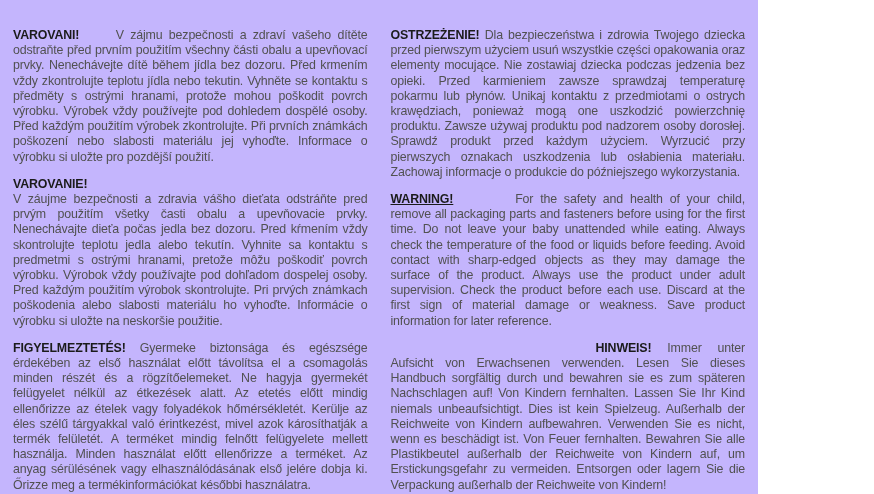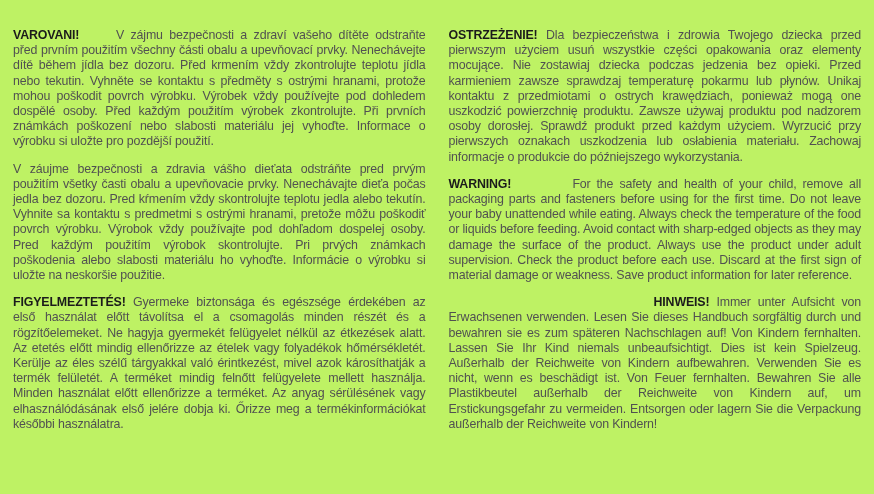--- a/index.html
+++ b/index.html
@@ -1,23 +1,23 @@
 <!DOCTYPE html>
 <html><head>
 <meta charset="utf-8">
 <style>
   html, body {
     margin: 0;
     padding: 0;
     background: #ffffff;
   }
   .page {
-    width: 874px;
+    width: 758px;
     height: 494px;
-    background: #bef264;
+    background: #c4b5fd;
     box-sizing: border-box;
     padding: 28px 13px 0 13px;
     display: grid;
     grid-template-columns: 1fr 1fr;
     column-gap: 23px;
     overflow: hidden;
     font-family: "Liberation Sans", sans-serif;
     font-size: 12.4px;
     line-height: 15.2px;
     letter-spacing: -0.15px;
@@ -27,34 +27,35 @@
   .sec {
     margin: 0 0 12px 0;
     text-align: justify;
   }
   .hd {
     font-weight: bold;
     color: #1b1b1b;
   }
   .hd.block { display: block; text-align: left; }
   .gap-sm { margin-right: 30px; }
-  .gap-md { margin-right: 55px; }
+  .gap-md { margin-right: 55px; text-decoration: underline; }
   .gap-lg { }
   .indent-first { text-indent: 205px; margin-top: 6px; }
 </style>
 </head>
 <body>
 
 <div class="page">
   <div class="col">
     <p class="sec">
       <b class="hd gap-sm">VAROVANI!</b>
       <span>V zájmu bezpečnosti a zdraví vašeho dítěte odstraňte před prvním použitím všechny části obalu a upevňovací prvky. Nenechávejte dítě během jídla bez dozoru. Před krmením vždy zkontrolujte teplotu jídla nebo tekutin. Vyhněte se kontaktu s předměty s ostrými hranami, protože mohou poškodit povrch výrobku. Výrobek vždy používejte pod dohledem dospělé osoby. Před každým použitím výrobek zkontrolujte. Při prvních známkách poškození nebo slabosti materiálu jej vyhoďte. Informace o výrobku si uložte pro pozdější použití.</span>
     </p>
     <p class="sec">
+      <b class="hd block">VAROVANIE!</b>
       <span>V záujme bezpečnosti a zdravia vášho dieťata odstráňte pred prvým použitím všetky časti obalu a upevňovacie prvky. Nenechávajte dieťa počas jedla bez dozoru. Pred kŕmením vždy skontrolujte teplotu jedla alebo tekutín. Vyhnite sa kontaktu s predmetmi s ostrými hranami, pretože môžu poškodiť povrch výrobku. Výrobok vždy používajte pod dohľadom dospelej osoby. Pred každým použitím výrobok skontrolujte. Pri prvých známkach poškodenia alebo slabosti materiálu ho vyhoďte. Informácie o výrobku si uložte na neskoršie použitie.</span>
     </p>
     <p class="sec">
       <b class="hd gap-lg">FIGYELMEZTETÉS!</b>
       <span>Gyermeke biztonsága és egészsége érdekében az első használat előtt távolítsa el a csomagolás minden részét és a rögzítőelemeket. Ne hagyja gyermekét felügyelet nélkül az étkezések alatt. Az etetés előtt mindig ellenőrizze az ételek vagy folyadékok hőmérsékletét. Kerülje az éles szélű tárgyakkal való érintkezést, mivel azok károsíthatják a termék felületét. A terméket mindig felnőtt felügyelete mellett használja. Minden használat előtt ellenőrizze a terméket. Az anyag sérülésének vagy elhasználódásának első jelére dobja ki. Őrizze meg a termékinformációkat későbbi használatra.</span>
     </p>
   </div>
   <div class="col">
     <p class="sec">
       <b class="hd">OSTRZEŻENIE!</b>

